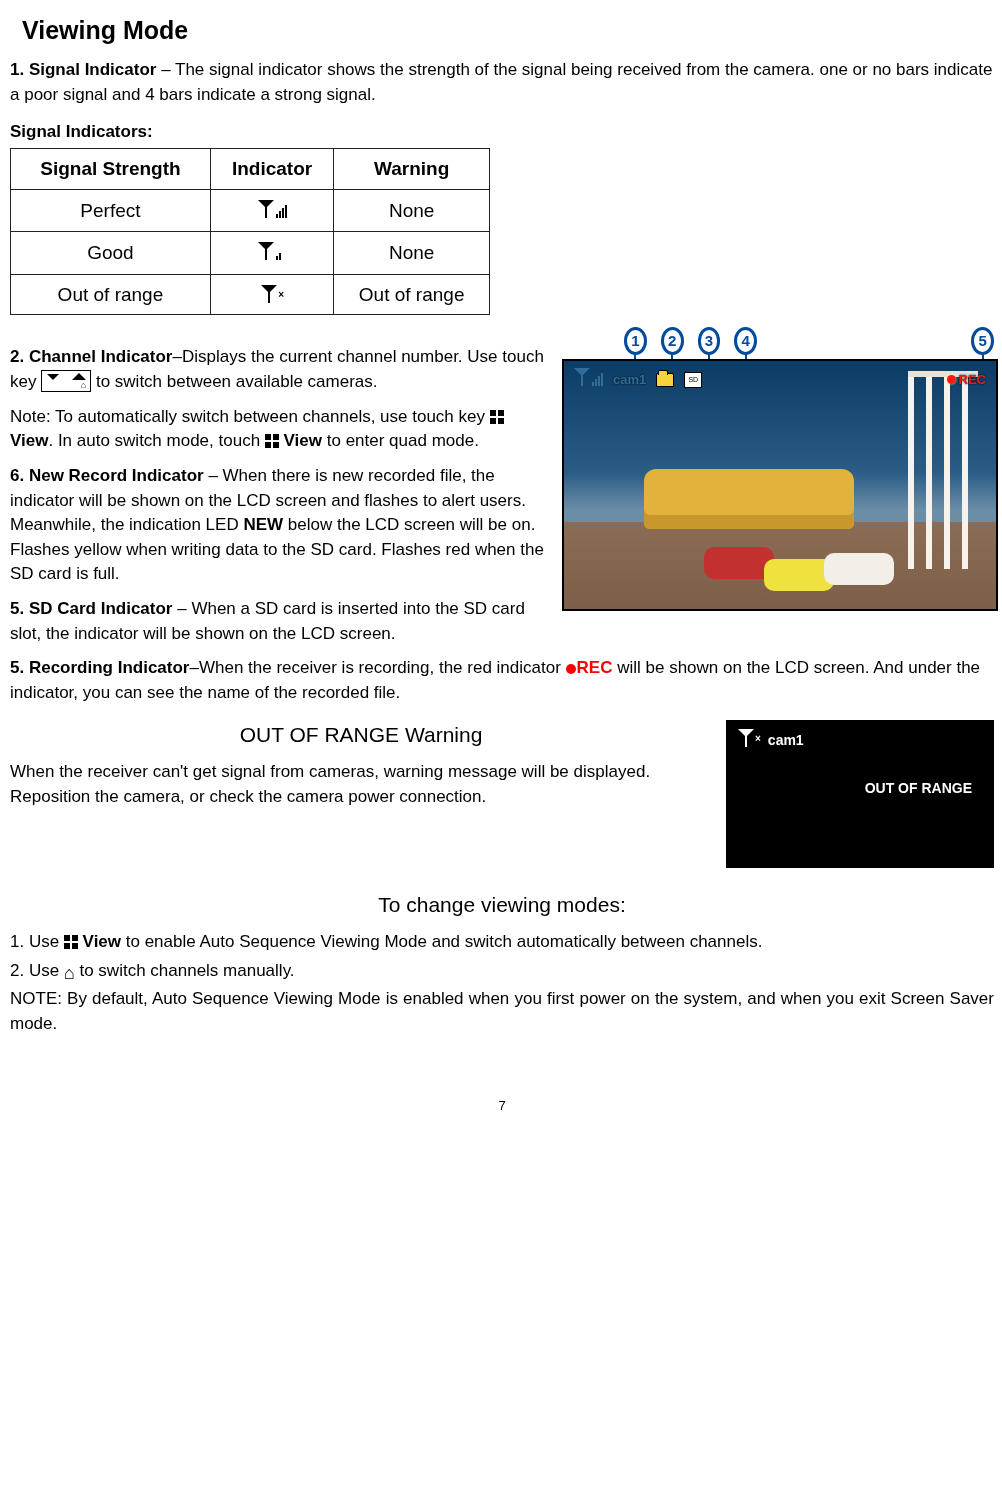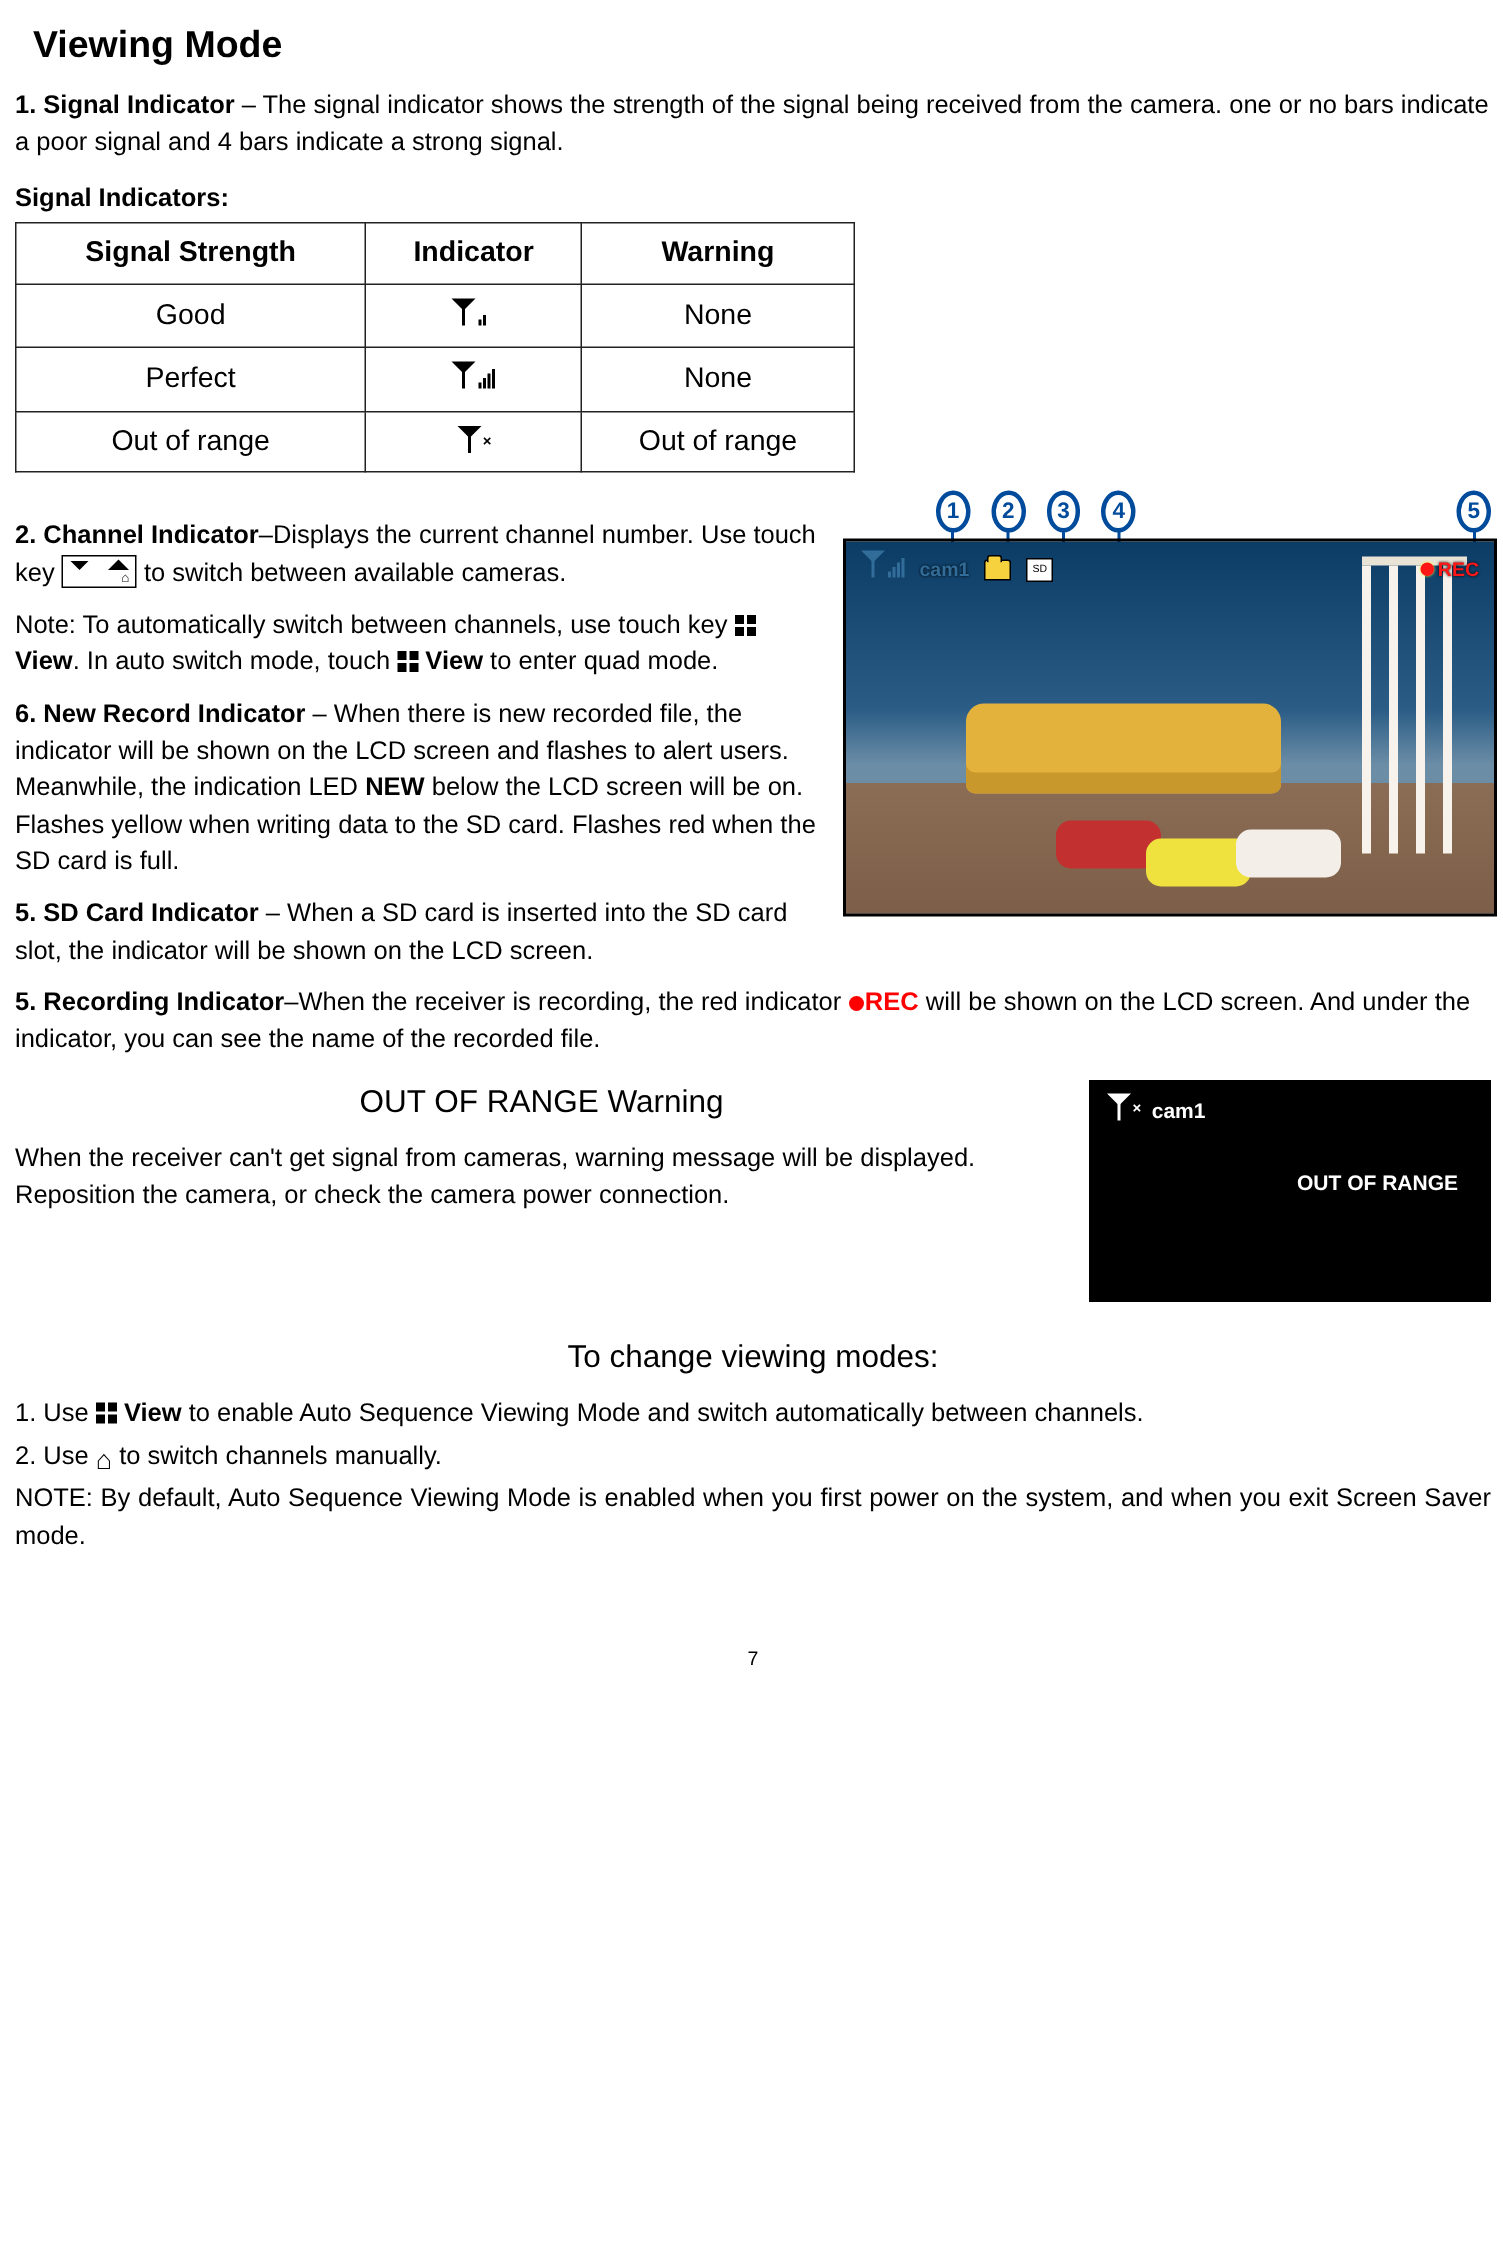--- a/index.html
+++ b/index.html
@@ -23,21 +23,21 @@
     text-align: center;
   }
   p { margin: 10px 0; }
   strong { font-weight: bold; text-align: center; }
   .subhead { font-weight: bold; margin: 12px 0 4px 0; }
   .red { color: #ff0000; font-weight: bold; }
 
   
   table.sig {
     border-collapse: collapse;
-    width: 560px;
+    width: 480px;
     margin: 2px 0 30px 0;
   }
   table.sig th, table.sig td {
     border: 1px solid #222;
     padding: 6px 8px;
     font-size: 19px;
     font-weight: normal;
     text-align: center;
   }
   table.sig th {
@@ -164,27 +164,27 @@
 <div class="subhead">Signal Indicators:</div>
 
 <table class="sig">
   <tbody>
       <tr>
     <th>Signal Strength</th>
     <th>Indicator</th>
     <th>Warning</th>
   </tr>
   <tr>
+    <td>Perfect</td>
+    <td><span class="icon-antenna"></span><span class="bars"><i class="b1"></i><i class="b2"></i><i class="b3"></i><i class="b4"></i></span></td>
+    <td>None</td>
+  </tr>
+  <tr>
     <td>Good</td>
     <td><span class="icon-antenna"></span><span class="bars two"><i class="b1"></i><i class="b2"></i><i class="b3"></i><i class="b4"></i></span></td>
-    <td>None</td>
-  </tr>
-  <tr>
-    <td>Perfect</td>
-    <td><span class="icon-antenna"></span><span class="bars"><i class="b1"></i><i class="b2"></i><i class="b3"></i><i class="b4"></i></span></td>
     <td>None</td>
   </tr>
   <tr>
     <td>Out of range</td>
     <td><span class="icon-antenna"></span><span class="antX"></span></td>
     <td>Out of range</td>
   </tr>
 </tbody>
   </table>
 

